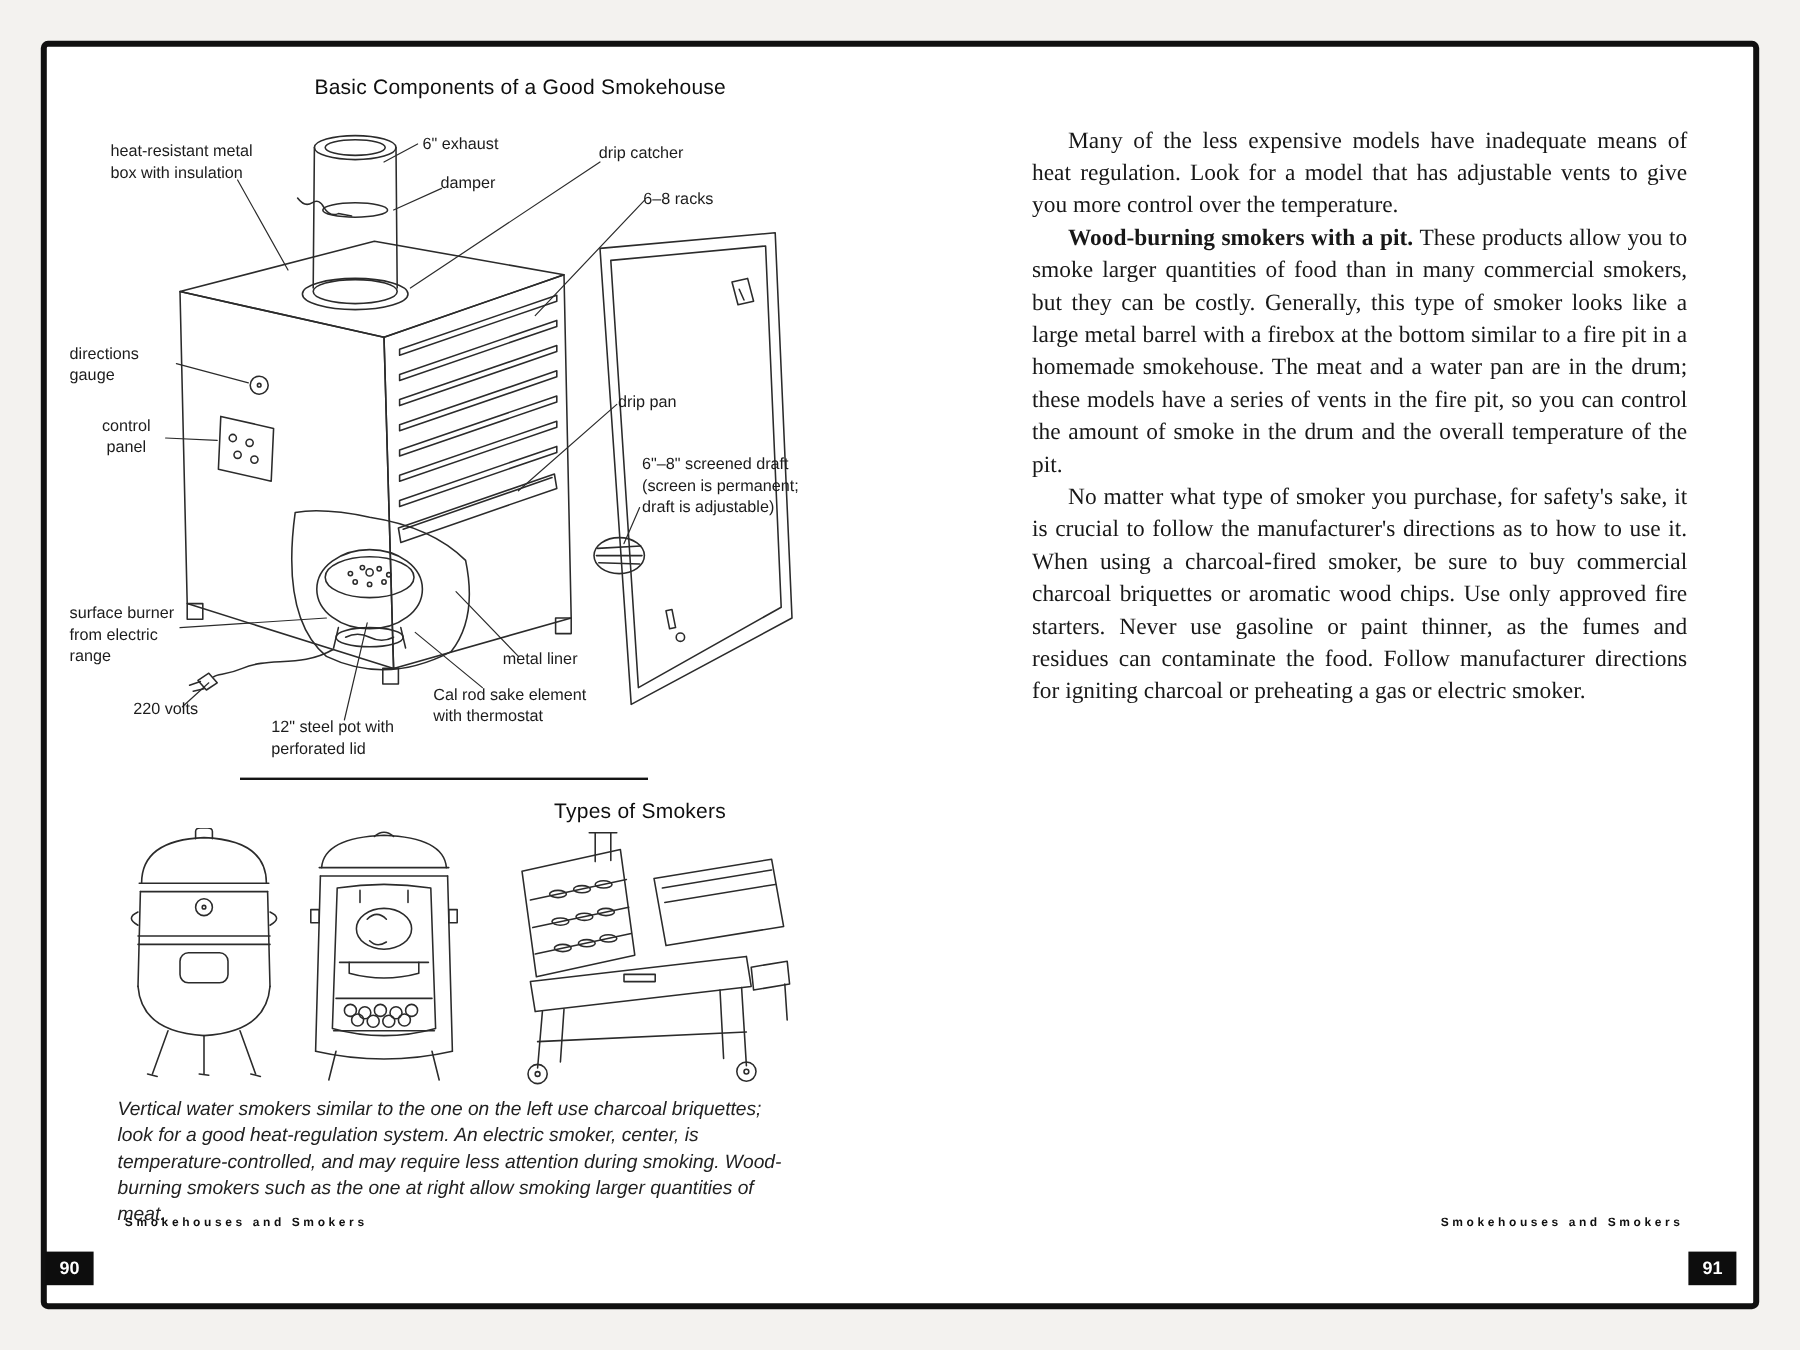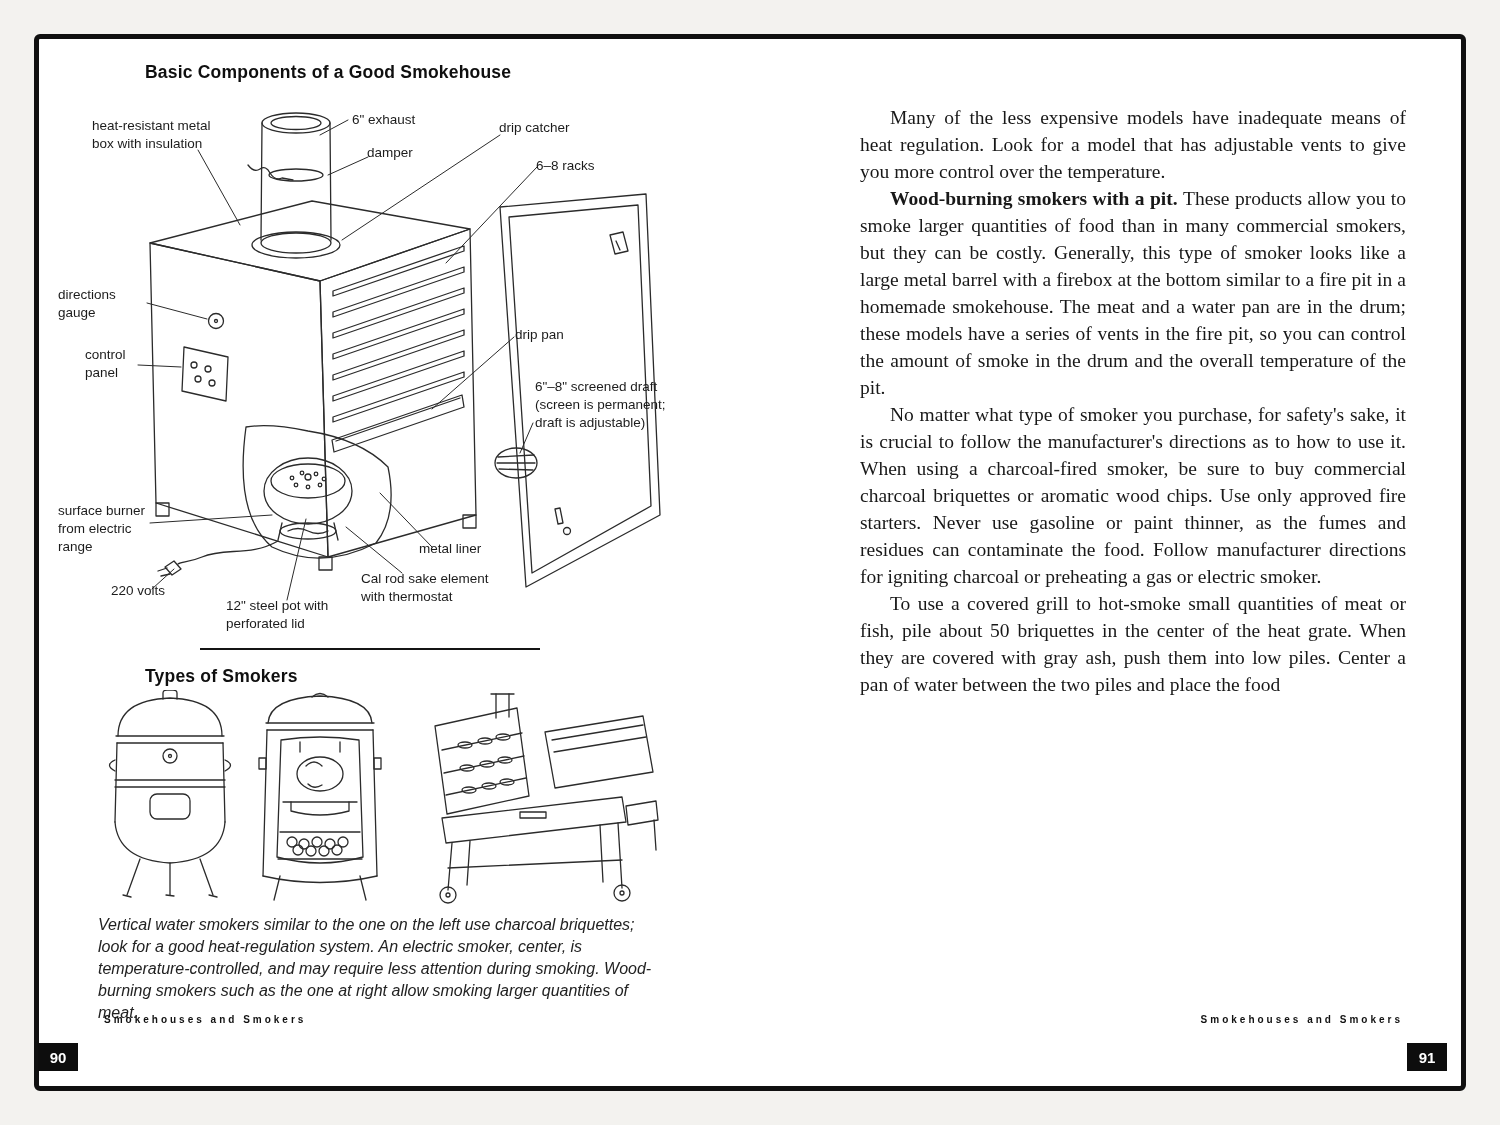--- a/index.html
+++ b/index.html
@@ -6,22 +6,22 @@
   body {
     width:1500px; height:1125px; position:relative;
     background:#f3f2ef; overflow:hidden;
     font-family:"Liberation Sans", sans-serif; color:#1a1a1a;
   }
   .frame {
     position:absolute; left:34px; top:34px; width:1422px; height:1047px;
     background:#ffffff; border:5px solid #101010; border-radius:6px;
   }
   .sec-title {
-    position:absolute; font-weight:bold; font-size:17.5px; color:#0f0f0f;
-    text-align:left; letter-spacing:0.2px;
+    position:absolute; font-weight:normal; font-size:17.5px; color:#0f0f0f;
+    text-align:right; letter-spacing:0.2px;
   }
   .dlabel {
     position:absolute; font-size:13.5px; line-height:1.32; color:#1c1c1c;
     white-space:pre-line;
   }
   .divider { position:absolute; border-top:2px solid #141414; }
   .caption {
     position:absolute; font-style:italic; font-size:16px; line-height:1.38;
     color:#222;
   }
@@ -166,21 +166,21 @@
 </svg>
 
 <div class="dlabel" style="left:92px;  top:117px;">heat-resistant metal
 box with insulation</div>
 <div class="dlabel" style="left:352px; top:111px;">6" exhaust</div>
 <div class="dlabel" style="left:367px; top:144px;">damper</div>
 <div class="dlabel" style="left:499px; top:119px;">drip catcher</div>
 <div class="dlabel" style="left:536px; top:157px;">6–8 racks</div>
 <div class="dlabel" style="left:58px;  top:286px;">directions
 gauge</div>
-<div class="dlabel" style="left:85px;  top:346px;">control
+<div class="dlabel" style="left:85px;  top:346px;text-align:center;">control
 panel</div>
 <div class="dlabel" style="left:515px; top:326px;">drip pan</div>
 <div class="dlabel" style="left:535px; top:378px;">6"–8" screened draft
 (screen is permanent;
 draft is adjustable)</div>
 <div class="dlabel" style="left:58px;  top:502px;">surface burner
 from electric
 range</div>
 <div class="dlabel" style="left:419px; top:540px;">metal liner</div>
 <div class="dlabel" style="left:111px; top:582px;">220 volts</div>
@@ -268,19 +268,18 @@
     </g>
   </g>
 </svg>
 
 <div class="caption" style="left:98px; top:914px; width:558px;">Vertical water smokers similar to the one on the left use charcoal briquettes; look for a good heat-regulation system. An electric smoker, center, is temperature-controlled, and may require less attention during smoking. Wood-burning smokers such as the one at right allow smoking larger quantities of meat.</div>
 
 <div class="right-text">
   <p><b class="lead"></b><span>Many of the less expensive models have inadequate means of heat regulation. Look for a model that has adjustable vents to give you more control over the temperature.</span></p>
   <p><b class="lead">Wood-burning smokers with a pit. </b><span>These products allow you to smoke larger quantities of food than in many commercial smokers, but they can be costly. Generally, this type of smoker looks like a large metal barrel with a firebox at the bottom similar to a fire pit in a homemade smokehouse. The meat and a water pan are in the drum; these models have a series of vents in the fire pit, so you can control the amount of smoke in the drum and the overall temperature of the pit.</span></p>
   <p><b class="lead"></b><span>No matter what type of smoker you purchase, for safety's sake, it is crucial to follow the manufacturer's directions as to how to use it. When using a charcoal-fired smoker, be sure to buy commercial charcoal briquettes or aromatic wood chips. Use only approved fire starters. Never use gasoline or paint thinner, as the fumes and residues can contaminate the food. Follow manufacturer directions for igniting charcoal or preheating a gas or electric smoker.</span></p>
-  <p>To use a covered grill to hot-smoke small quantities of meat or fish, pile about 50 briquettes in the center of the heat grate. When they are covered with gray ash, push them into low piles. Center a pan of water between the two piles and place the food</p>
 </div>
 
 <div class="footer-num" style="left:38px;">90</div>
 <div class="footer-title" style="left:104px;">Smokehouses and Smokers</div>
 <div class="footer-title" style="right:97px;">Smokehouses and Smokers</div>
 <div class="footer-num" style="right:53px;">91</div>
 
 </body></html>

